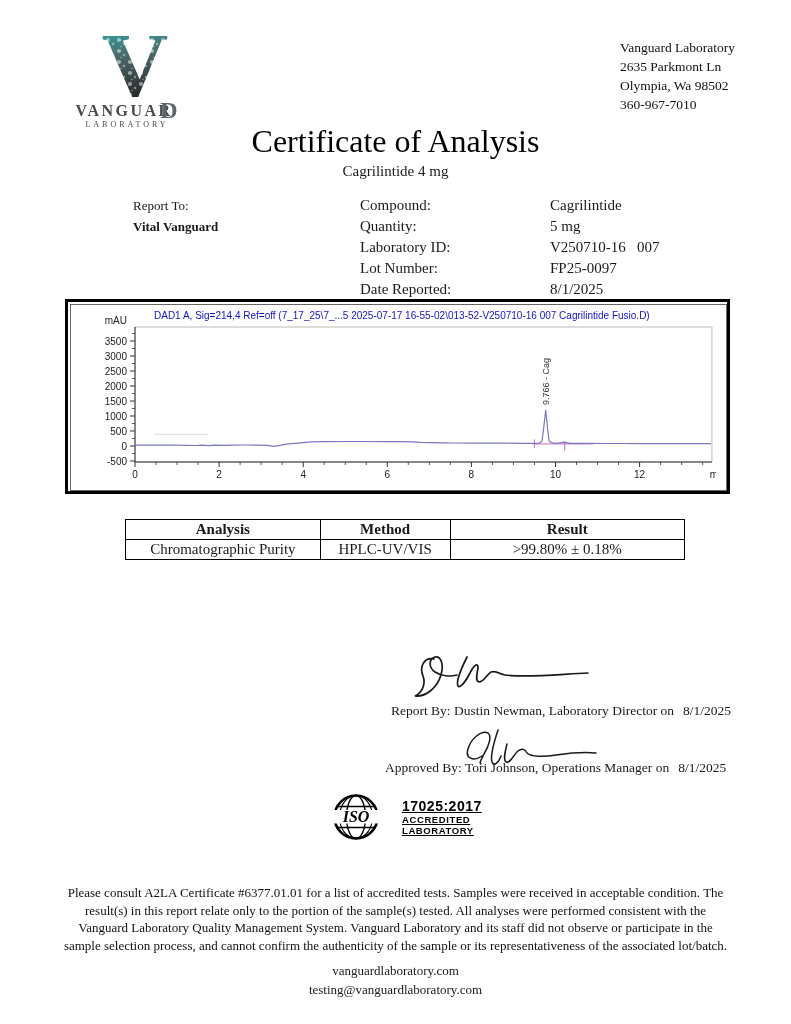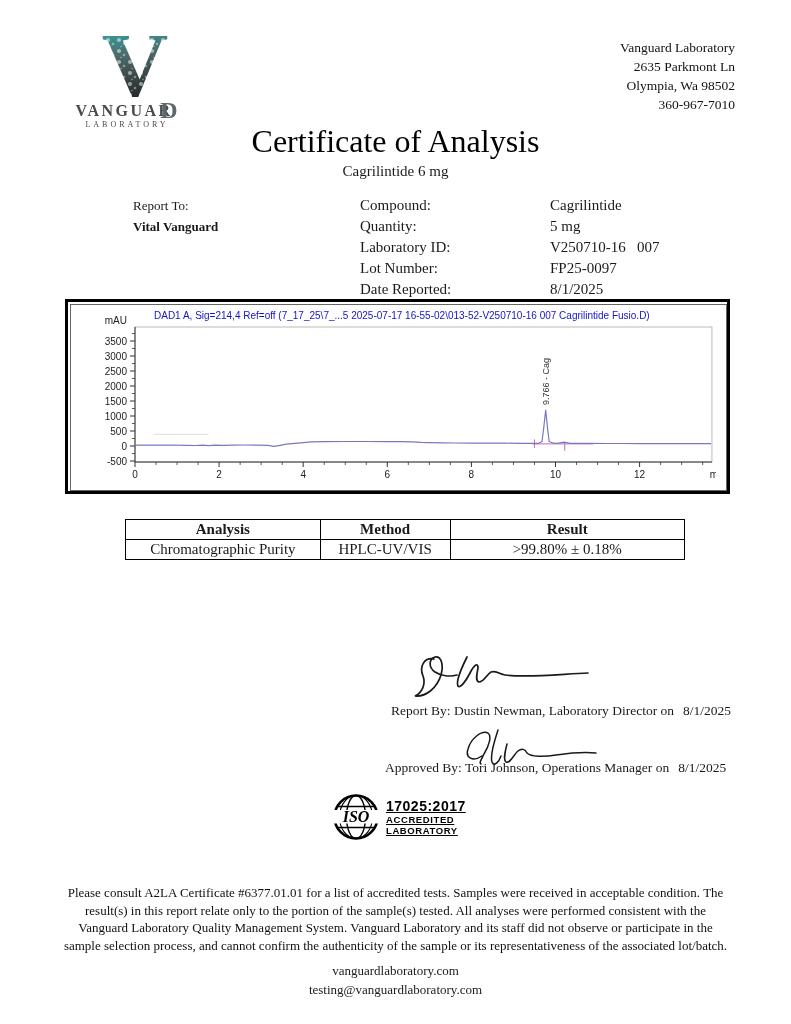--- a/index.html
+++ b/index.html
@@ -2,21 +2,21 @@
 <html><head>
 <meta charset="utf-8">
 <style>
   html,body{margin:0;padding:0;background:#888;}
   .page{
     position:relative;width:791px;height:1024px;margin:0 auto;background:#ffffff;
     font-family:"Liberation Serif", serif;color:#1a1a1a;overflow:hidden;
   }
   
   .logo{position:absolute;left:72px;top:26px;width:126px;height:106px;}
-  .address{position:absolute;right:56px;top:38px;text-align:right;font-size:13.5px;line-height:19px;color:#111;}
+  .address{position:absolute;right:56px;top:38px;font-size:13.5px;line-height:19px;color:#111;}
   .title{position:absolute;left:0;top:123px;width:100%;text-align:center;font-size:32px;color:#000;}
   .subtitle{position:absolute;left:0;top:163px;width:100%;text-align:center;font-size:15px;}
   
   .report-to{position:absolute;left:133px;top:195px;font-size:13px;line-height:21px;}
   .report-to .name{font-weight:bold;}
   .info{position:absolute;left:360px;top:195px;font-size:15px;line-height:21px;}
   .info-row{display:flex;}
   .info-row .lbl{width:185px;text-align:left;}
   .info-row .val{margin-left:5px;text-align:left;white-space:pre;}
   
@@ -32,21 +32,21 @@
   table.results th{font-weight:bold;}
   
   .sig1{position:absolute;left:412px;top:645px;}
   .sig2{position:absolute;left:452px;top:724px;}
   .sigline{position:absolute;font-size:13.5px;white-space:nowrap;}
   .sigline .date{margin-left:9px;}
   .sig1-line{left:391px;top:703px;}
   .sig2-line{left:385px;top:760px;}
   
   .iso{position:absolute;left:331px;top:792px;display:flex;align-items:center;}
-  .iso-text{margin-left:5px;font-family:"Liberation Sans",sans-serif;color:#000;}
+  .iso-text{margin-left:21px;font-family:"Liberation Sans",sans-serif;color:#000;}
   .iso-text .l1{font-size:14px;font-weight:bold;text-decoration:underline;letter-spacing:.5px;}
   .iso-text .l2,.iso-text .l3{font-size:9.5px;font-weight:bold;text-decoration:underline;letter-spacing:.6px;line-height:11.5px;}
   
   .disclaimer{position:absolute;left:62px;top:847px;width:667px;text-align:center;font-size:13px;line-height:17.5px;color:#111;margin-top:37px;}
   .weblinks{position:absolute;left:0;top:961px;width:100%;text-align:center;font-size:13px;line-height:19px;}
 </style>
 </head>
 <body>
 
 <div class="page">
@@ -77,21 +77,21 @@
   </svg>
 
   <div class="address">
     <div>Vanguard Laboratory</div>
     <div>2635 Parkmont Ln</div>
     <div>Olympia, Wa 98502</div>
     <div>360-967-7010</div>
   </div>
 
   <div class="title">Certificate of Analysis</div>
-  <div class="subtitle">Cagrilintide 6 mg</div>
+  <div class="subtitle">Cagrilintide 4 mg</div>
 
   <div class="report-to">
     <div>Report To:</div>
     <div class="name">Vital Vanguard</div>
   </div>
 
   <div class="info">
     <div class="info-row">
       <span class="lbl">Compound:</span>
       <span class="val">Cagrilintide</span>

